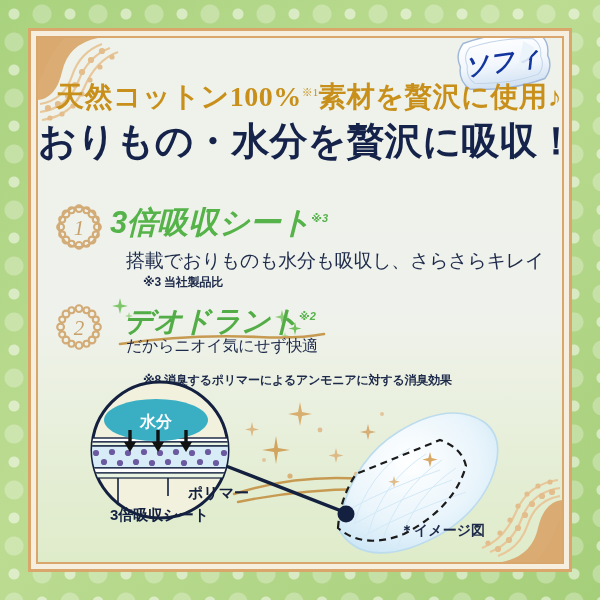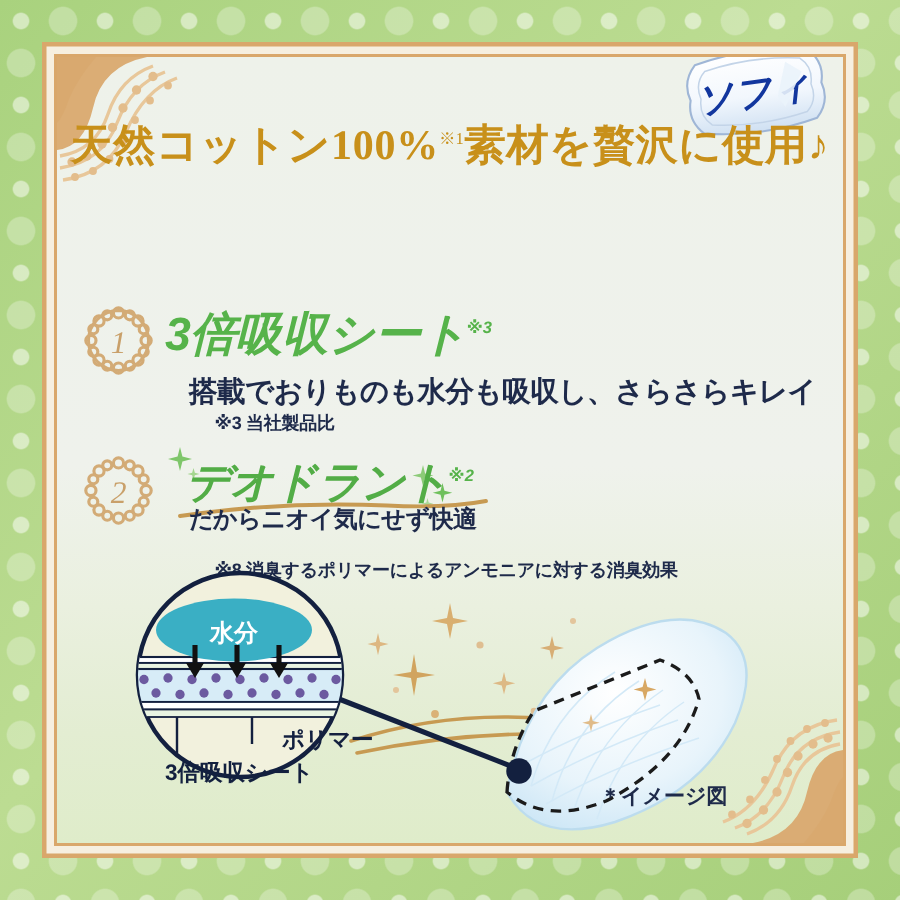--- a/index.html
+++ b/index.html
@@ -32,21 +32,21 @@
     overflow:hidden;
   }
 
   
   .lace{position:absolute;width:96px;height:96px;pointer-events:none;}
   .lace.tl{left:0;top:0;}
   .lace.br{right:0;bottom:0;transform:rotate(180deg);}
 
   
   .gold-line{
-    position:absolute;top:40px;left:0;right:0;text-align:center;
+    position:absolute;top:40px;left:0;right:0;text-align:right;
     font-family:"Liberation Serif","DejaVu Serif",serif;
     font-size:28px;font-weight:700;color:#c8901a;letter-spacing:.5px;
     white-space:nowrap;
   }
   .sup{font-size:11px;vertical-align:super;font-weight:400;letter-spacing:0;}
 
   .main-line{
     position:absolute;top:78px;left:0;right:0;text-align:center;
     font-family:"Liberation Serif","DejaVu Serif",serif;
     font-size:38px;font-weight:700;color:#15224a;letter-spacing:0px;
@@ -74,21 +74,21 @@
     font-size:31px;font-weight:700;color:#56b34a;white-space:nowrap;
     letter-spacing:-.5px;
     font-style:italic;
   }
   .head-green .sup{color:#56b34a;font-size:11px;font-weight:700;}
   .head-green.deo{color:#52ad46;font-size:29px;left:86px;}
 
   .body-line{
     position:absolute;left:88px;top:46px;
     font-family:"Liberation Sans","DejaVu Sans",sans-serif;
-    font-size:19px;font-weight:700;color:#1e2a4a;white-space:nowrap;
+    font-size:19px;font-weight:400;color:#1e2a4a;white-space:nowrap;
     letter-spacing:-.3px;
   }
   .note-line{
     position:absolute;left:88px;top:72px;
     font-family:"Liberation Sans","DejaVu Sans",sans-serif;
     font-size:12px;font-weight:700;color:#1e2a4a;white-space:nowrap;
     letter-spacing:-.2px;
     margin-left:17px;
   }
   .sec2 .body-line{top:34px;font-size:16px;}
@@ -193,20 +193,21 @@
         <path d="M20 13 Q52 7 84 13 Q92 20 89 31 Q92 42 84 49 Q52 55 20 49 Q12 42 15 31 Q12 20 20 13 Z" fill="none" stroke="#c3d4e8" stroke-width="1"></path>
         <text x="50" y="40" text-anchor="middle" font-family="'Liberation Sans','DejaVu Sans',sans-serif" font-size="25" font-weight="700" font-style="italic" fill="#12369e">ソフィ</text>
         <path d="M74 14 L84 22 L70 44 L66 36 Z" fill="#eaf3fb" opacity=".9"></path>
       </g>
     </svg>
 
     <div class="gold-line">
       <span>天然コットン100%</span><span class="sup">※1</span><span>素材を贅沢に使用♪</span>
     </div>
 
+    <div class="main-line">おりもの・水分を贅沢に吸収！</div>
 
 
     <div class="sec sec1">
       <div class="badge">
         <svg viewBox="0 0 46 46" width="46" height="46">
           <g fill="none" stroke="#d3ab76" stroke-width="2">
             <path d="M23 3
                      a20 20 0 0 1 14.1 5.9
                      a20 20 0 0 1 5.9 14.1
                      a20 20 0 0 1-5.9 14.1

